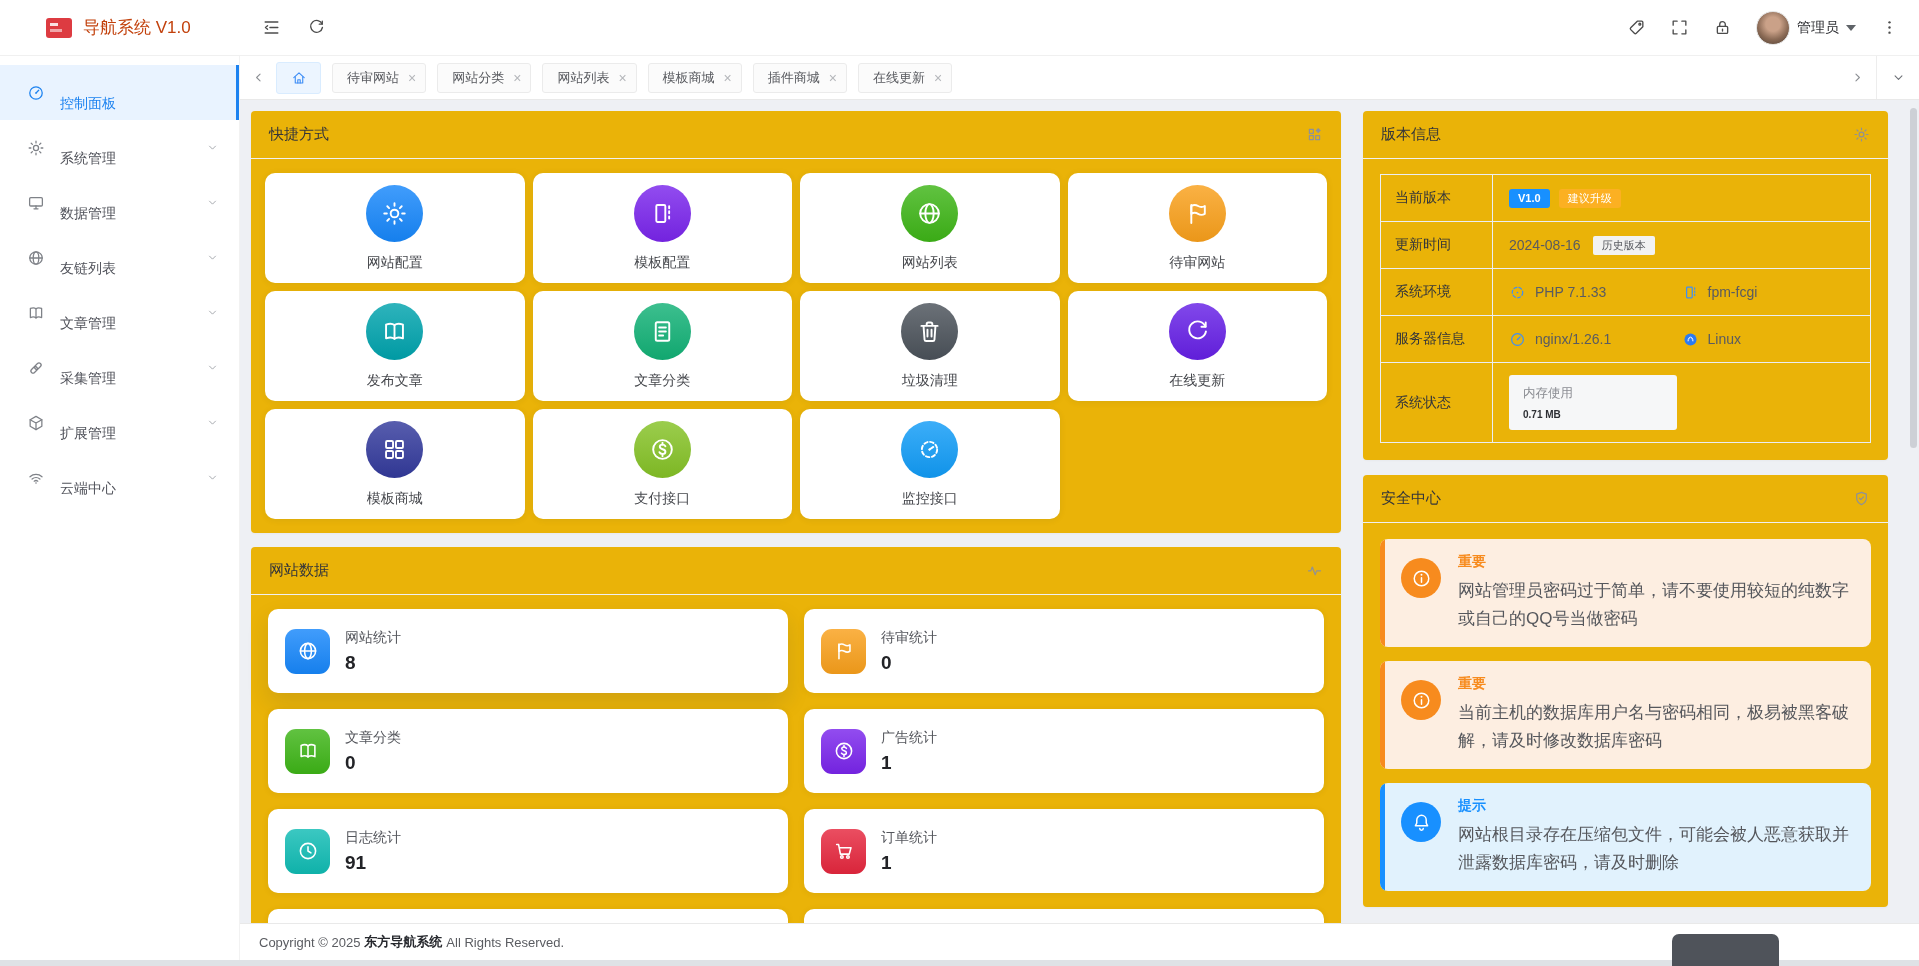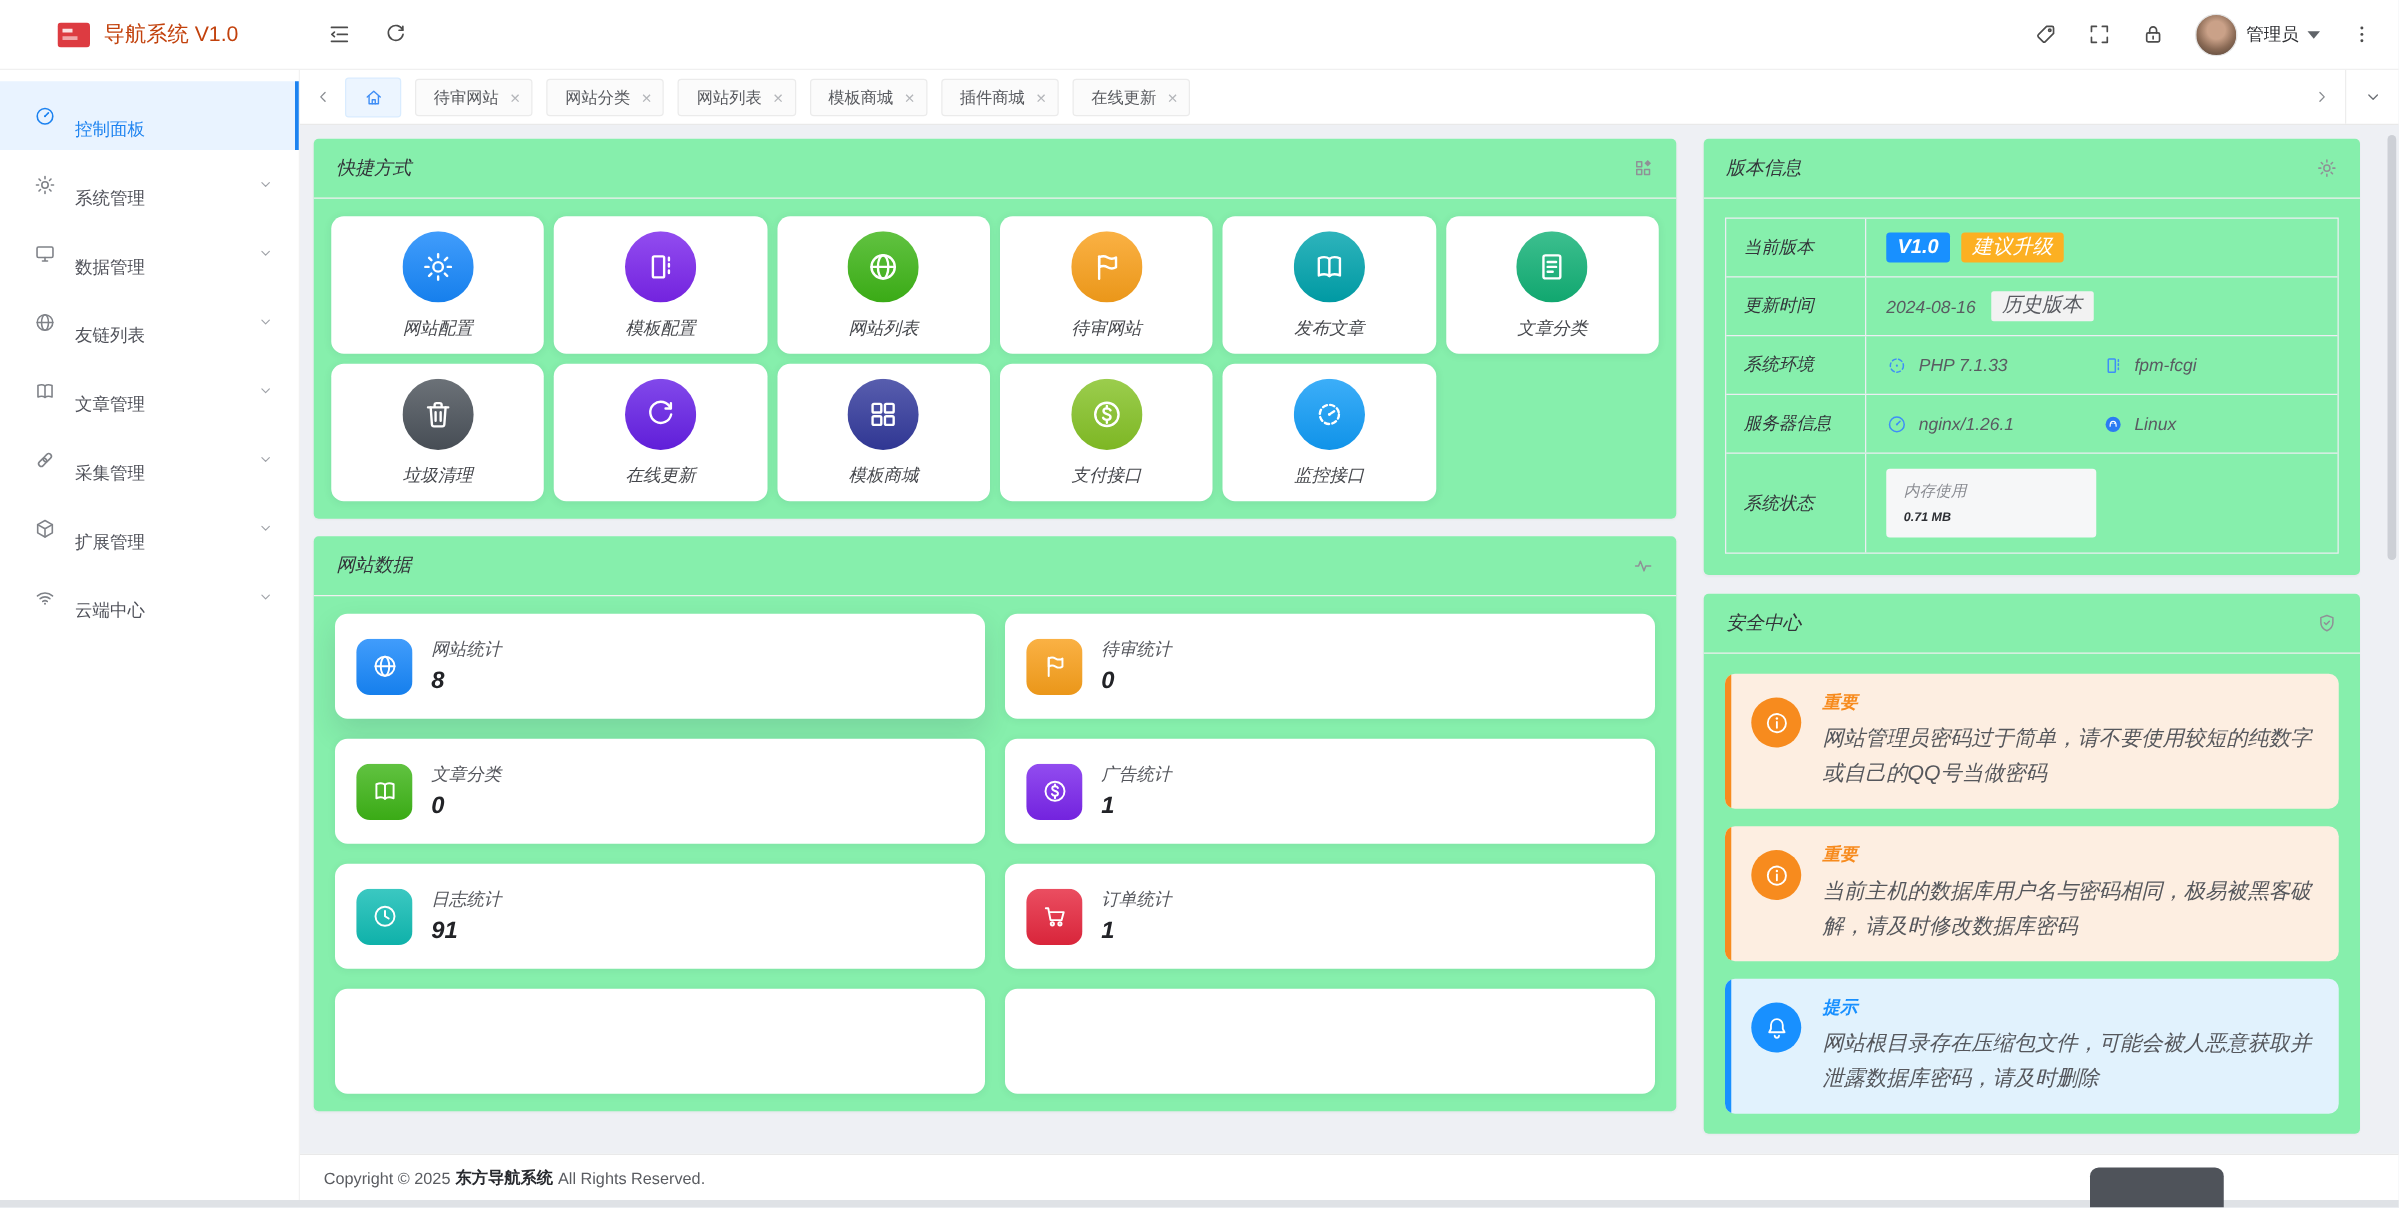--- a/index.html
+++ b/index.html
@@ -53,27 +53,27 @@
   .nav-chevron{width:13px;height:13px;color:#9fa2a8;}
   .nav-item.is-active{background:#e9f3ff;color:#1c82f0;}
   .nav-item.is-active .nicon{color:#1c82f0;}
   .nav-item.is-active::after{content:"";position:absolute;right:0;top:0;bottom:0;width:3px;background:#1c82f0;}
 
   
   .main{position:absolute;top:100px;left:240px;right:0;bottom:43px;overflow:hidden;
     padding:11px 31px 0 11px;box-sizing:border-box;display:flex;gap:22px;align-items:flex-start;}
   .col-left{width:1090px;flex-shrink:0;display:flex;flex-direction:column;gap:14px;}
   .col-right{flex:1;display:flex;flex-direction:column;gap:15px;min-width:0;}
-  .card{background:#86efac;border-radius:4px;box-shadow:0 1px 2px rgba(0,0,0,.03);font-style:italic;}
+  .card{background:#eab308;border-radius:4px;box-shadow:0 1px 2px rgba(0,0,0,.03);}
   .card-head{height:48px;display:flex;align-items:center;justify-content:space-between;
     padding:0 18px;border-bottom:1px solid #f0f0f0;font-size:15px;color:#33353a;box-sizing:border-box;}
   .head-icon{width:17px;height:17px;color:#8f9196;cursor:pointer;}
 
   
-  .sc-grid{display:grid;grid-template-columns:repeat(6,1fr);gap:8px;padding:14px;}
+  .sc-grid{display:grid;grid-template-columns:repeat(4,1fr);gap:8px;padding:14px;}
   .sc-item{height:110px;border-radius:10px;background:#fff;box-shadow:0 1px 7px rgba(31,45,61,.08);
     display:flex;flex-direction:column;align-items:center;justify-content:center;gap:12px;cursor:pointer;}
   .sc-circle{width:57px;height:57px;border-radius:50%;display:flex;align-items:center;justify-content:center;color:#fff;
     background-image:linear-gradient(180deg,rgba(255,255,255,.18),rgba(0,0,0,.06));}
   .sc-circle svg{width:27px;height:27px;}
   .sc-label{font-size:14px;color:#45474c;}
 
   
   .stat-grid{display:grid;grid-template-columns:1fr 1fr;gap:16px;padding:14px 17px;}
   .stat-item{height:84px;border-radius:10px;background:#fff;box-shadow:0 1px 7px rgba(31,45,61,.07);
@@ -87,21 +87,21 @@
 
   
   .v-table{margin:15px 17px 17px;border:1px solid #ebeef2;}
   .v-row{display:flex;border-bottom:1px solid #ebeef2;}
   .v-row:last-child{border-bottom:none;}
   .v-label{width:112px;flex-shrink:0;padding:0 14px;display:flex;align-items:center;
     font-size:14px;color:#33353a;border-right:1px solid #ebeef2;box-sizing:border-box;}
   .v-value{flex:1;display:flex;align-items:center;padding:0 16px;font-size:14px;color:#595b61;min-height:46px;}
   .v-pair{display:flex;align-items:center;gap:9px;width:50%;}
   .v-ic{width:17px;height:17px;color:#3e8ef7;flex-shrink:0;}
-  .badge{font-size:16px;border-radius:3px;padding:4px 9px;line-height:1;display:inline-block;}
+  .badge{font-size:11px;border-radius:3px;padding:4px 9px;line-height:1;display:inline-block;}
   .badge-blue{background:#1890ff;color:#fff;font-weight:bold;margin-right:9px;}
   .badge-orange{background:#fcb022;color:#fff;}
   .badge-gray{background:#f2f2f2;color:#595b61;border-radius:2px;margin-left:12px;}
   .mem-box{background:#f6f7f8;border-radius:3px;padding:10px 14px;min-width:168px;margin:12px 0;box-sizing:border-box;}
   .mem-label{font-size:12.5px;color:#8a8c92;margin-bottom:7px;}
   .mem-val{font-size:10px;font-weight:bold;color:#2d2f34;}
 
   
   .alerts{padding:16px 17px;display:flex;flex-direction:column;gap:14px;}
   .alert{border-radius:8px;position:relative;display:flex;align-items:flex-start;padding:14px 18px 14px 0;overflow:hidden;}

